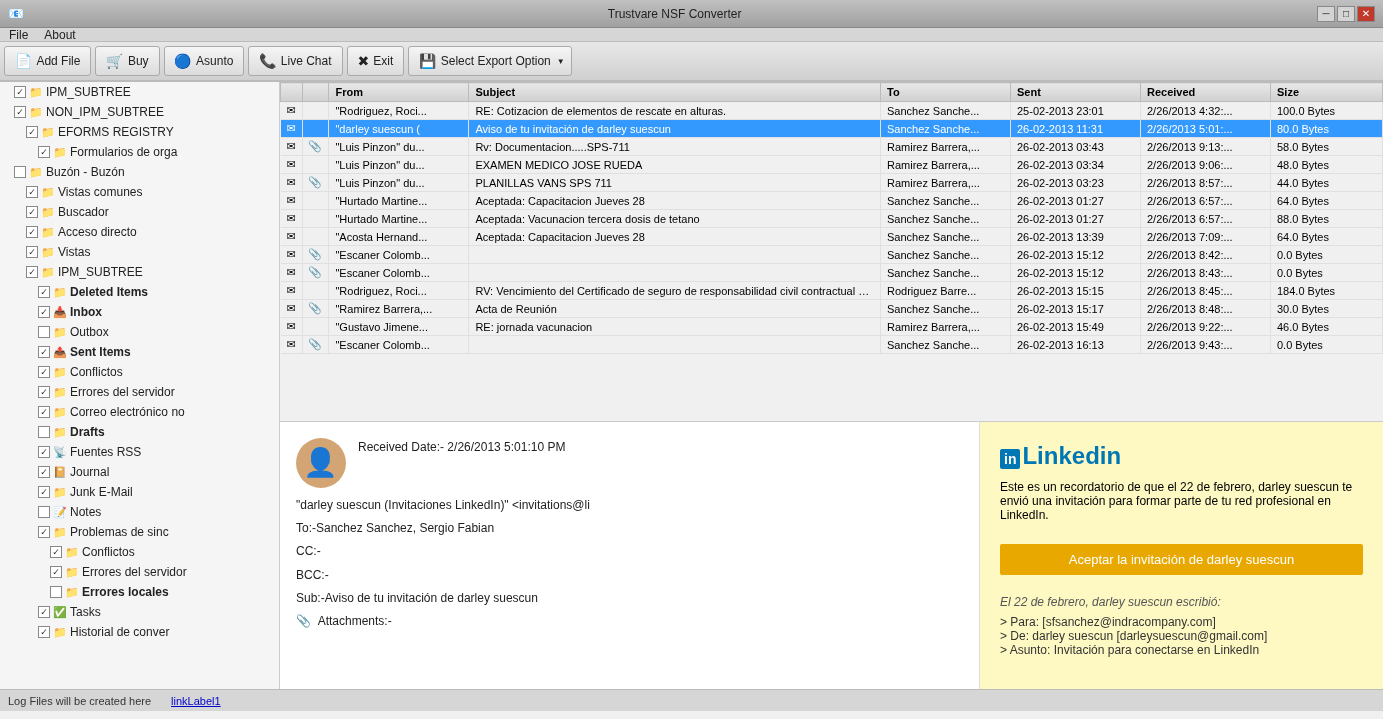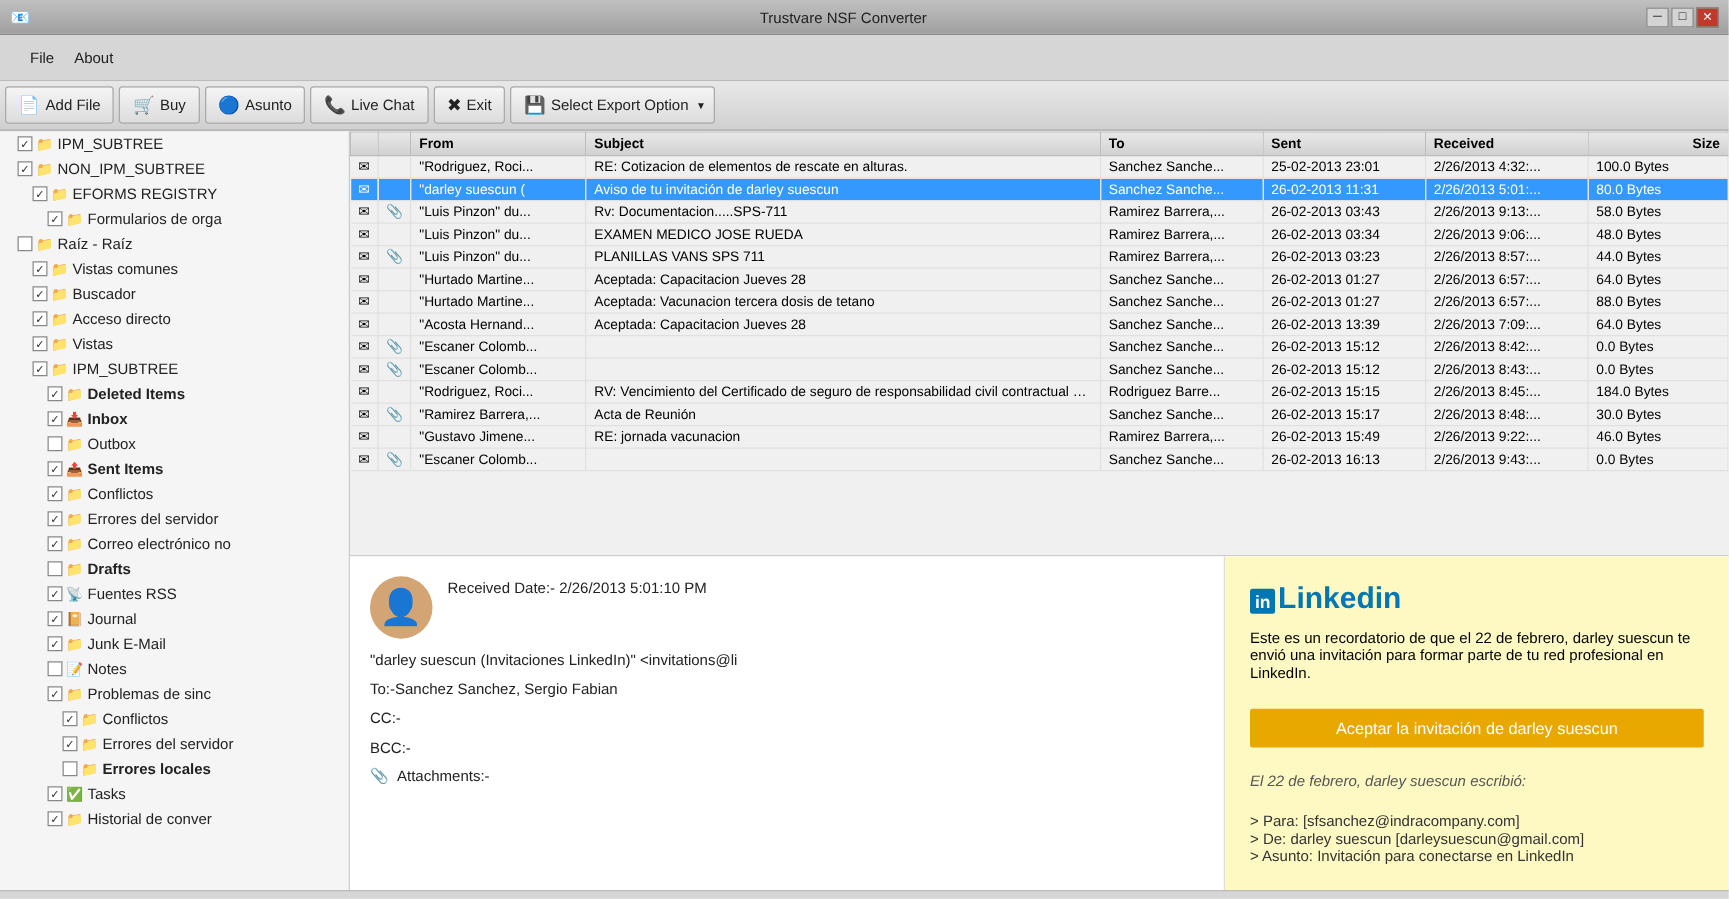--- a/index.html
+++ b/index.html
@@ -23,24 +23,24 @@
       border: 1px solid #888;
       display: flex; align-items: center; justify-content: center;
       font-size: 10px; cursor: pointer; color: #222;
     }
     .win-btn.close { background: #c0392b; color: white; }
     .win-btn-left { display: flex; align-items: center; }
 
     
     #menu-bar {
       background: #d6d6d6;
-      height: 37px;
+      height: 14px;
       display: flex;
       align-items: center;
-      padding: 0 16px;
+      padding: 0 1px;
       border-bottom: 1px solid #bbb;
     }
     .menu-item {
       padding: 2px 8px;
       cursor: pointer;
       font-size: 12px;
       color: #222;
     }
 
     
@@ -281,21 +281,21 @@
         <span>EFORMS REGISTRY</span>
       </div>
       <div class="tree-item" style="padding-left: 38px;">
         <span class="checkbox checked"></span>
         <span class="tree-icon">📁</span>
         <span>Formularios de orga</span>
       </div>
       <div class="tree-item" style="padding-left: 14px;">
         <span class="checkbox"></span>
         <span class="tree-icon">📁</span>
-        <span>Raíz - Raíz</span>
+        <span>Buzón - Buzón</span>
       </div>
       <div class="tree-item" style="padding-left: 26px;">
         <span class="checkbox checked"></span>
         <span class="tree-icon">📁</span>
         <span>Vistas comunes</span>
       </div>
       <div class="tree-item" style="padding-left: 26px;">
         <span class="checkbox checked"></span>
         <span class="tree-icon">📁</span>
         <span>Buscador</span>
@@ -413,21 +413,21 @@
       <table id="email-table">
         <thead>
           <tr>
             <th style="width:20px;"></th>
             <th style="width:18px;"></th>
             <th style="width:140px;">From</th>
             <th style="width:auto; min-width:300px;">Subject</th>
             <th style="width:130px;">To</th>
             <th style="width:130px;">Sent</th>
             <th style="width:130px;">Received</th>
-            <th style="width:112px;text-align:right;">Size</th>
+            <th style="width:112px;">Size</th>
           </tr>
         </thead>
         <tbody id="email-tbody">
         <tr>
               <td>✉</td>
               <td></td>
               <td>"Rodriguez, Roci...</td>
               <td>RE: Cotizacion de elementos de rescate en alturas.</td>
               <td>Sanchez Sanche...</td>
               <td>25-02-2013 23:01</td>
@@ -583,32 +583,35 @@
         <div class="preview-field">
           <span>To:-Sanchez Sanchez, Sergio Fabian</span>
         </div>
         <div class="preview-field">
           <span>CC:-</span>
         </div>
         <div class="preview-field">
           <span>BCC:-</span>
         </div>
         <div class="preview-field">
+          <span>Sub:-Aviso de tu invitación de darley suescun</span>
+        </div>
+        <div class="preview-field">
           <span style="margin-right:4px;">📎</span>
           <span>Attachments:-</span>
         </div>
       </div>
       <div id="preview-right">
         <div class="linkedin-logo">
           <span class="linkedin-in">in</span><span>Linked</span><span style="color:#0077b5;">in</span>
         </div>
         <div style="margin-bottom: 12px;">Este es un recordatorio de que el 22 de febrero, darley suescun te envió una invitación para formar parte de tu red profesional en LinkedIn.</div>
         <button class="accept-btn">Aceptar la invitación de darley suescun</button>
         <div style="margin-top:10px; font-style:italic; color:#555;">El 22 de febrero, darley suescun escribió:</div>
-        <div style="margin-top:18px; color:#333;">&gt; Para: [sfsanchez@indracompany.com]</div>
+        <div style="margin-top:6px; color:#333;">&gt; Para: [sfsanchez@indracompany.com]</div>
         <div style="color:#333;">&gt; De: darley suescun [darleysuescun@gmail.com]</div>
         <div style="color:#333;">&gt; Asunto: Invitación para conectarse en LinkedIn</div>
       </div>
     </div>
 
   </div>
 </div>
 
 <div id="status-bar">
   <span>Log Files will be created here</span>

